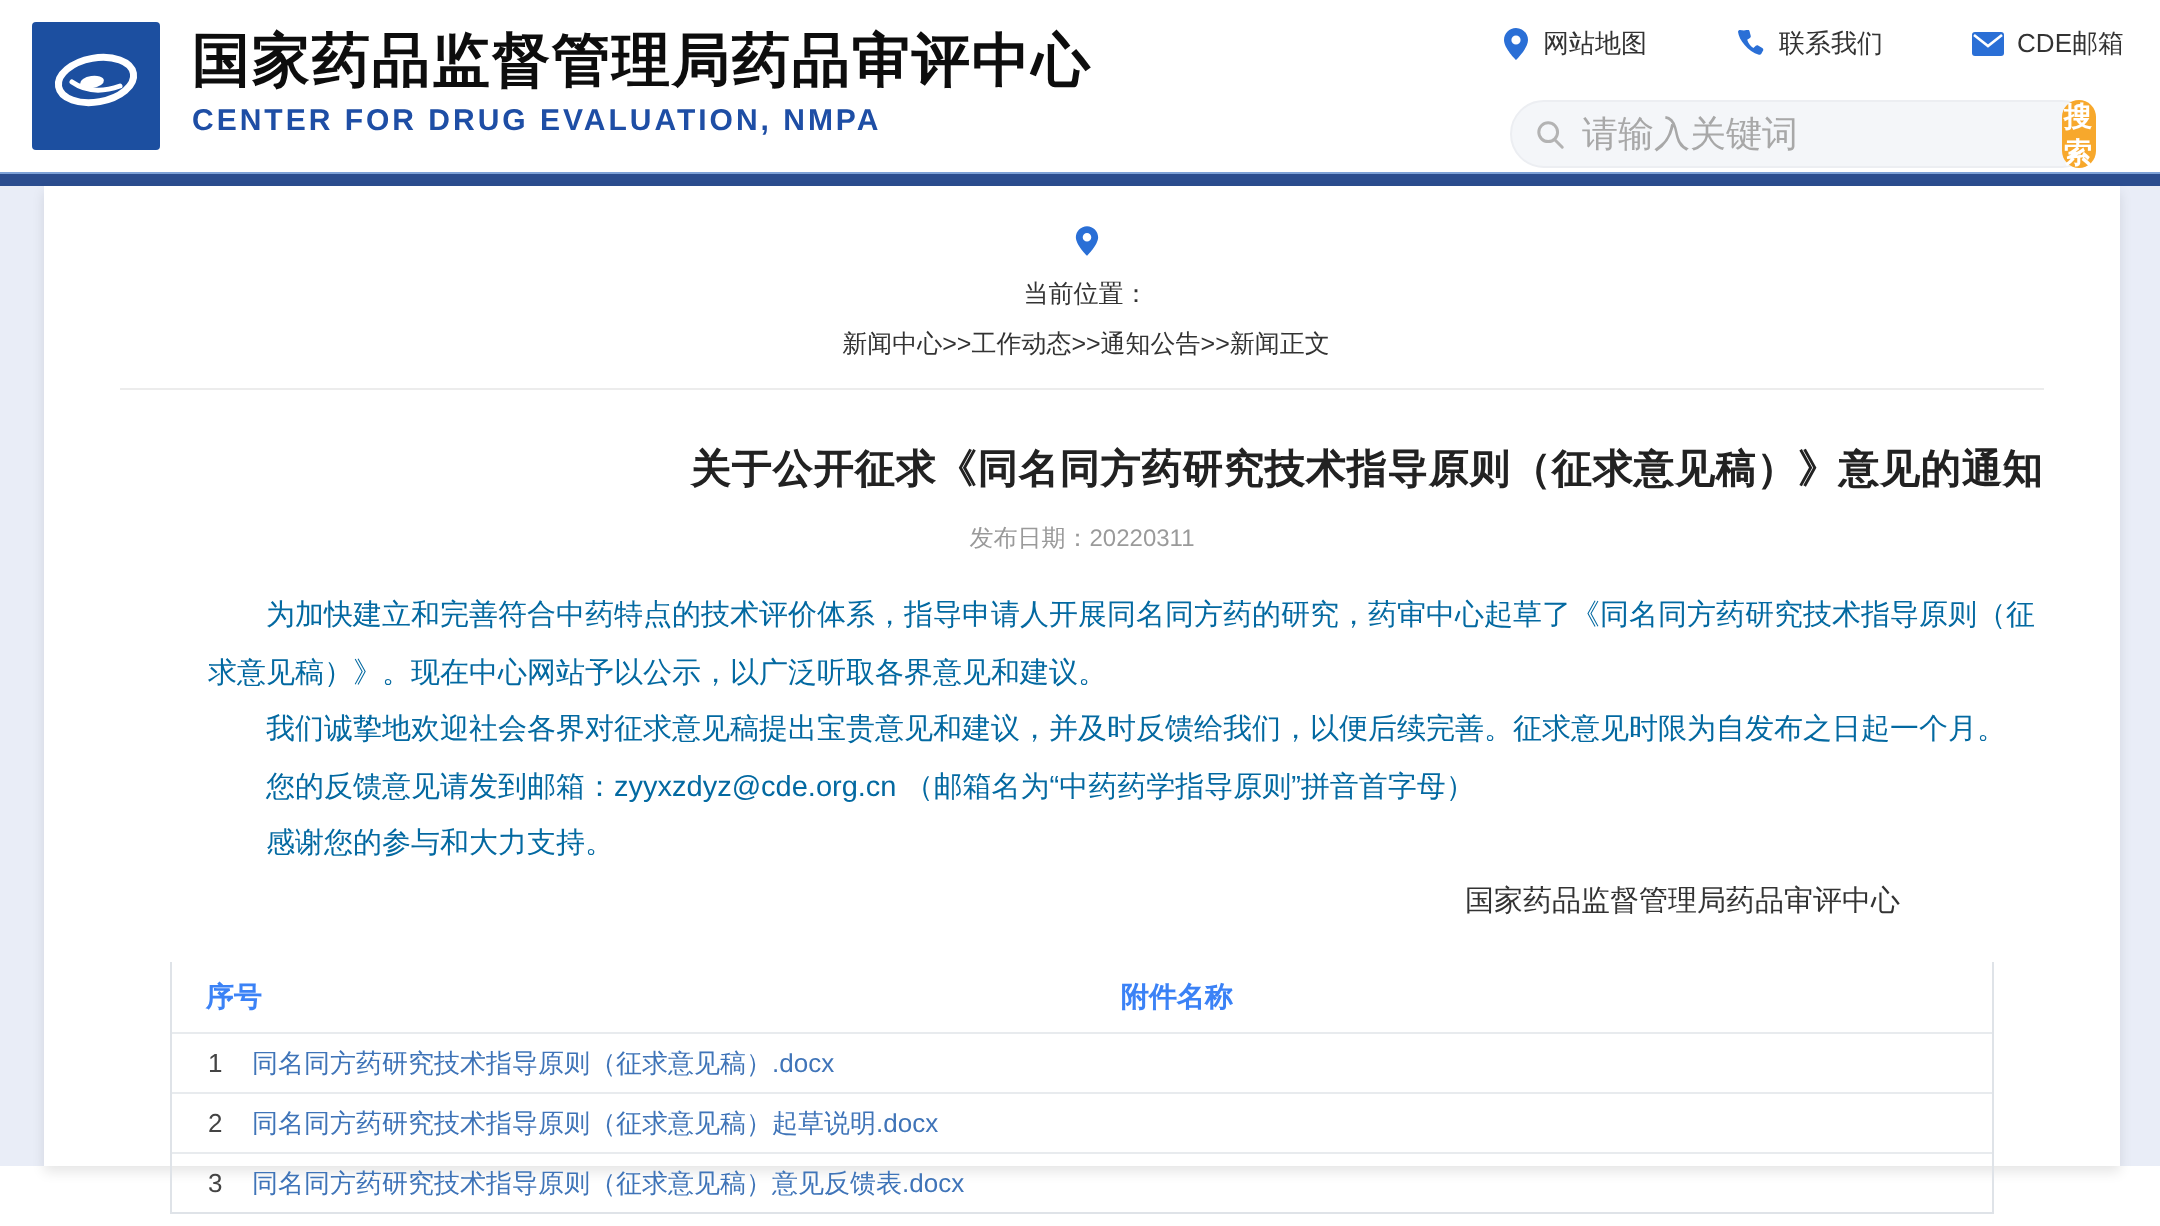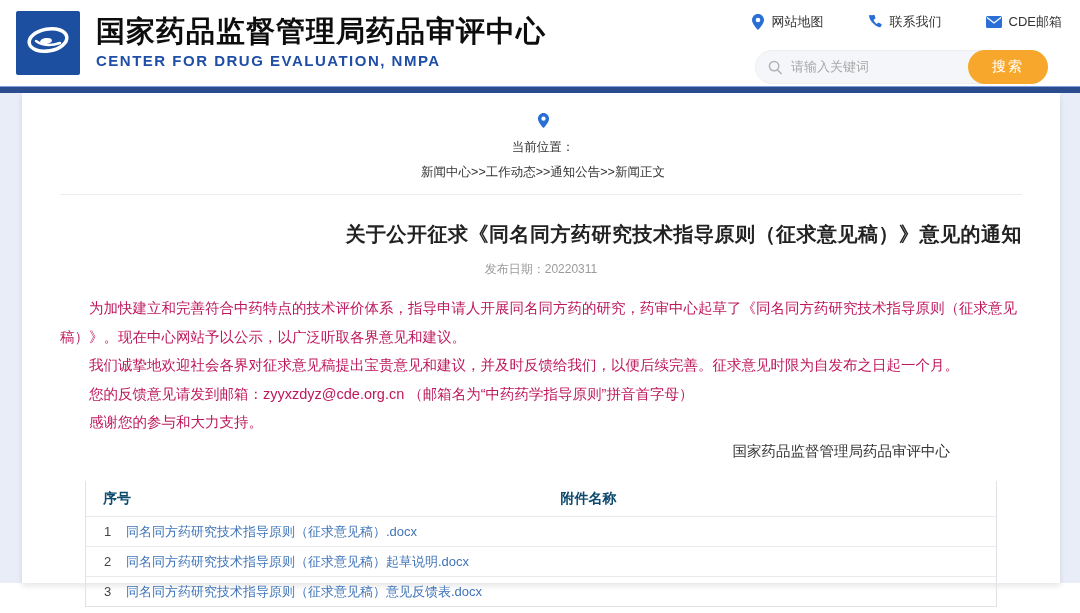--- a/index.html
+++ b/index.html
@@ -14,51 +14,51 @@
   .brand-cn { font-size: 29px; font-weight: bold; color: #0d0d0d; letter-spacing: 1px; line-height: 36px; }
   .brand-en { font-size: 15px; font-weight: bold; color: #1e4ea5; letter-spacing: 1.5px; margin-top: 3px; }
 
   .top-nav { position: absolute; top: 13px; right: 18px; display: flex; gap: 44px; }
   .top-nav-item { display: flex; align-items: center; gap: 7px; font-size: 13px; color: #333; cursor: pointer; }
   .top-nav-item svg { display: block; }
 
   .search-wrap { position: absolute; top: 50px; left: 755px; width: 293px; height: 34px;
     background: #f4f6f9; border: 1px solid #eceef2; border-radius: 17px; display: flex; align-items: center; }
   .search-icon { margin-left: 12px; display: flex; }
-  .search-input { flex: 1; border: none; outline: none; background: transparent; font-size: 13px;
-    color: #737373; padding: 0 8px; font-family: Liberation Serif, serif; }
+  .search-input { flex: 1; border: none; outline: none; background: transparent; font-size: 18px;
+    color: #737373; padding: 0 8px; font-family: Liberation Sans, sans-serif; }
   .search-input::placeholder { color: #a8a8a8; }
   .search-btn { width: 80px; height: 34px; margin-right: -1px; border: none; border-radius: 17px;
-    background: #f7a82c; color: #ffffff; font-size: 14px; font-weight: normal; cursor: pointer; letter-spacing: 2px; }
+    background: #f7a82c; color: #ffffff; font-size: 14px; font-weight: bold; cursor: pointer; letter-spacing: 2px; text-align: right; }
 
   .navy-bar { height: 7px; background: #2b4d8f; border-top: 1px solid #7ea2d8; }
 
   
   .page-bg { background: #e9edf7; padding: 0 20px 0 22px; height: 490px; }
   .card { background: #ffffff; height: 100%; padding: 0 38px; box-shadow: 0 3px 6px rgba(0,0,0,0.10); }
 
   .breadcrumb { display: flex; align-items: center; gap: 8px; padding: 20px 0 13px 4px;
     border-bottom: 1px solid #ececec; font-size: 12.5px; color: #333; flex-direction: column; }
   .breadcrumb-path { cursor: pointer; }
 
   .article-title { text-align: right; font-size: 20px; font-weight: bold; color: #222;
     margin-top: 26px; letter-spacing: 0.5px; }
   .article-date { text-align: center; font-size: 12px; color: #9a9a9a; margin-top: 13px; }
 
   .article-body { margin-top: 16px; }
-  .article-body p { font-size: 14.5px; color: #be185d; line-height: 28.5px; text-indent: 2em; }
+  .article-body p { font-size: 14.5px; color: #0369a1; line-height: 28.5px; text-indent: 2em; margin-left: 44px; }
 
   .signature { width: fit-content; margin: 0 72px 0 auto; text-align: center;
     font-size: 14.5px; color: #333; line-height: 28.5px; }
 
   
   .attach-table { width: 912px; margin: 16px auto 0; border: 1px solid #dfe3e8; border-top: none; }
   .attach-header { height: 29px; background: #2e80d0; color: #ffffff; font-size: 14px;
     display: flex; align-items: center; justify-content: center; letter-spacing: 1px; }
-  .attach-cols { display: flex; height: 35px; align-items: center; font-size: 14px; font-weight: bold; color: #0c4a6e; }
+  .attach-cols { display: flex; height: 35px; align-items: center; font-size: 14px; font-weight: bold; color: #3b82f6; }
   .col-no { width: 95px; padding-left: 17px; flex-shrink: 0; }
   .col-name { flex: 1; text-align: center; margin-left: -95px; padding-left: 95px; }
   .attach-row { display: flex; height: 30px; align-items: center; border-top: 1px solid #e8ebee; }
   .row-no { width: 40px; padding-left: 18px; flex-shrink: 0; font-size: 13px; color: #444; }
   .row-link { font-size: 13px; color: #3f74b8; cursor: pointer; text-decoration: none; }
 </style>
 </head>
 <body>
 
 <div class="site-header">

